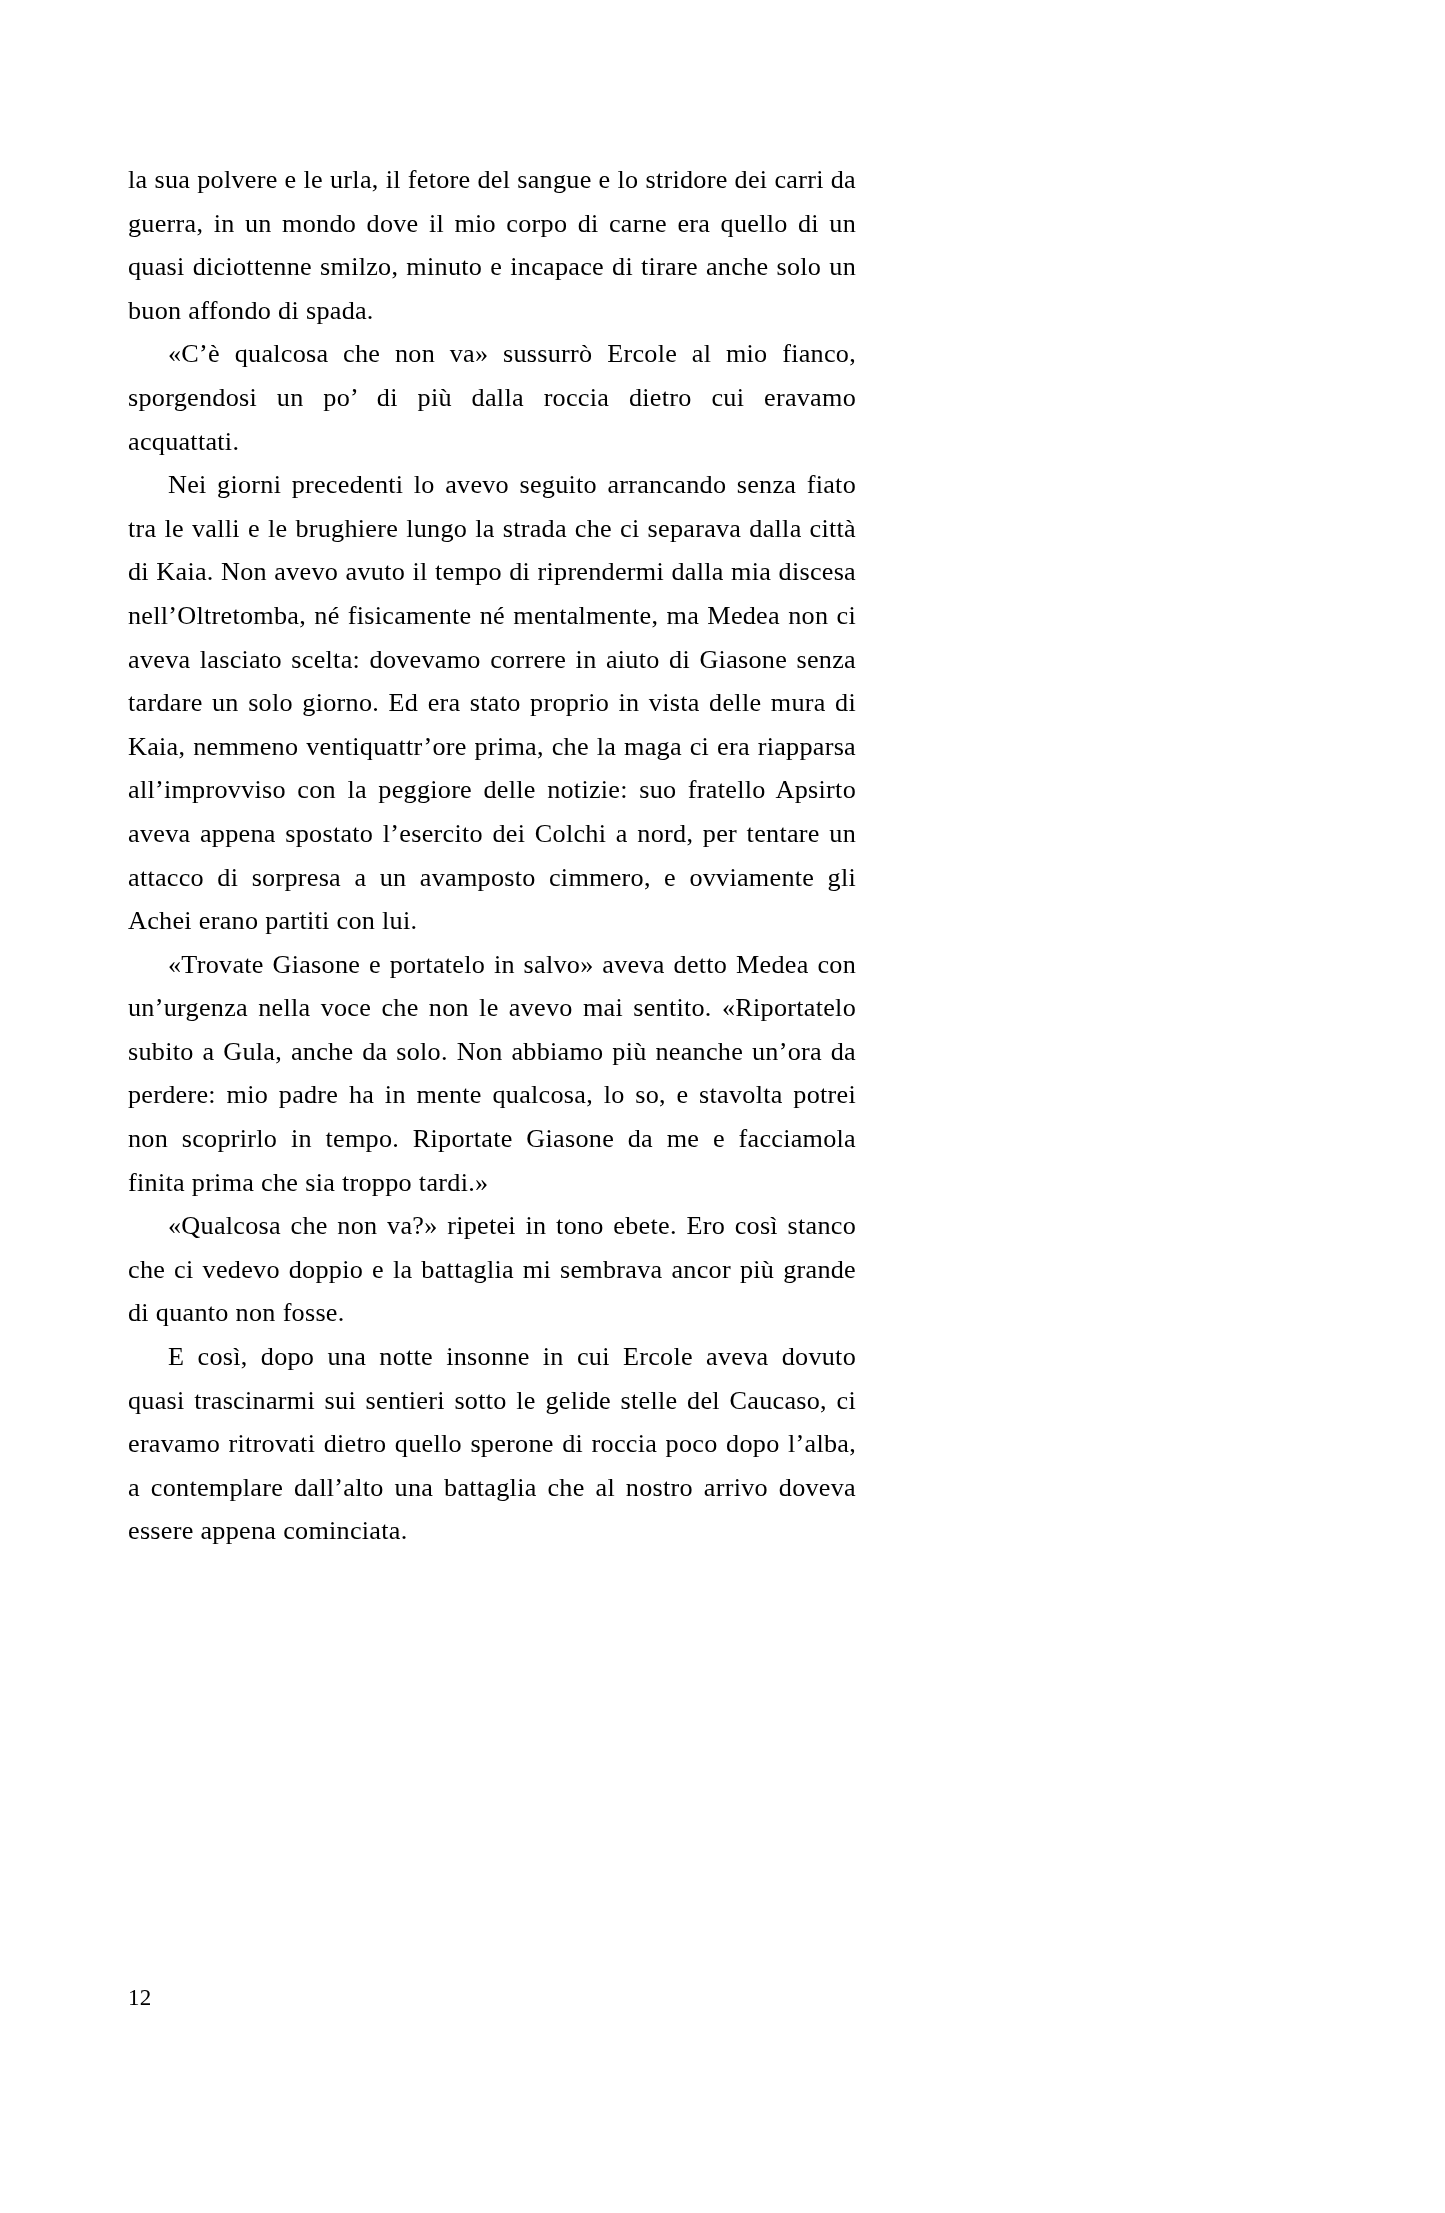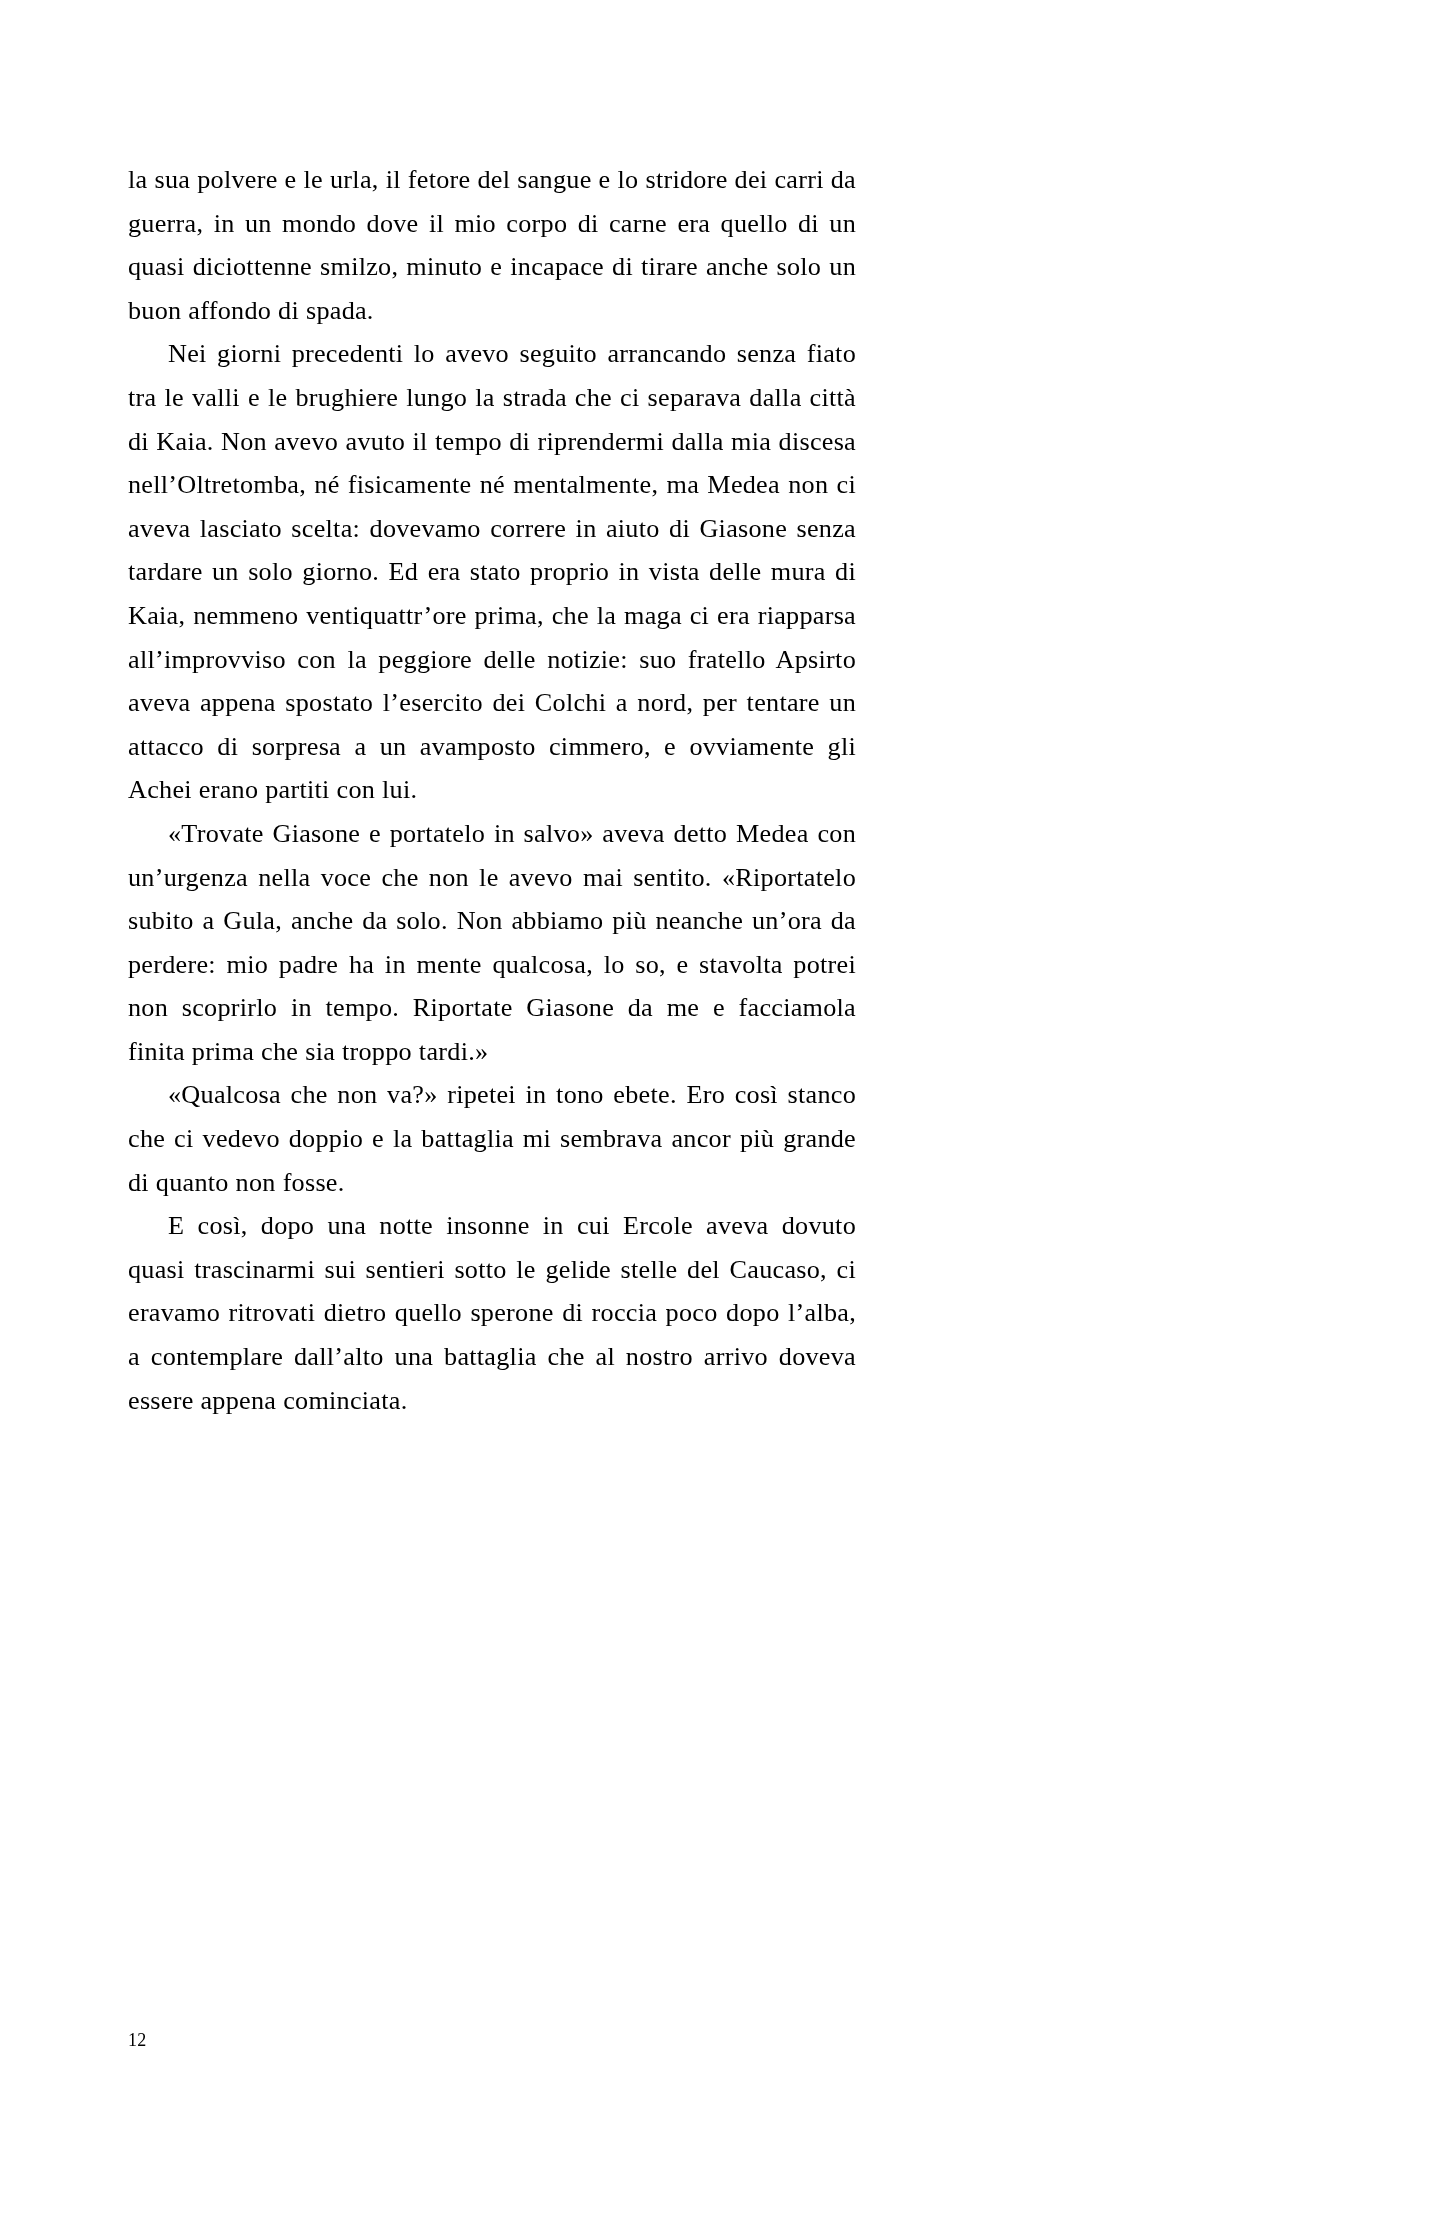--- a/index.html
+++ b/index.html
@@ -37,33 +37,33 @@
     hyphens: none;
     -webkit-hyphens: none;
   }
   .para.indent {
     text-indent: 40px;
   }
   .folio {
     position: absolute;
     left: 128px;
     top: 1984px;
-    font-size: 18px;
+    font-size: 23px;
     line-height: 28px;
     letter-spacing: 0.01em;
-    margin-top: 42px;
   }
 </style>
 </head>
 <body>
 
 <div class="page">
 
   <div class="textblock">
     <p class="para">la sua polvere e le urla, il fetore del sangue e lo stridore dei carri da guerra, in un mondo dove il mio corpo di carne era quello di un quasi diciottenne smilzo, minuto e incapace di tirare anche solo un buon affondo di spada.</p>
+    <p class="para indent">«C’è qualcosa che non va» sussurrò Ercole al mio fianco, sporgendosi un po’ di più dalla roccia dietro cui eravamo acquattati.</p>
     <p class="para indent">Nei giorni precedenti lo avevo seguito arrancando senza fiato tra le valli e le brughiere lungo la strada che ci separava dalla città di Kaia. Non avevo avuto il tempo di riprendermi dalla mia discesa nell’Oltretomba, né fisicamente né mentalmente, ma Medea non ci aveva lasciato scelta: dovevamo correre in aiuto di Giasone senza tardare un solo giorno. Ed era stato proprio in vista delle mura di Kaia, nemmeno ventiquattr’ore prima, che la maga ci era riapparsa all’improvviso con la peggiore delle notizie: suo fratello Apsirto aveva appena spostato l’esercito dei Colchi a nord, per tentare un attacco di sorpresa a un avamposto cimmero, e ovviamente gli Achei erano partiti con lui.</p>
     <p class="para indent">«Trovate Giasone e portatelo in salvo» aveva detto Medea con un’urgenza nella voce che non le avevo mai sentito. «Riportatelo subito a Gula, anche da solo. Non abbiamo più neanche un’ora da perdere: mio padre ha in mente qualcosa, lo so, e stavolta potrei non scoprirlo in tempo. Riportate Giasone da me e facciamola finita prima che sia troppo tardi.»</p>
     <p class="para indent">«Qualcosa che non va?» ripetei in tono ebete. Ero così stanco che ci vedevo doppio e la battaglia mi sembrava ancor più grande di quanto non fosse.</p>
     <p class="para indent">E così, dopo una notte insonne in cui Ercole aveva dovuto quasi trascinarmi sui sentieri sotto le gelide stelle del Caucaso, ci eravamo ritrovati dietro quello sperone di roccia poco dopo l’alba, a contemplare dall’alto una battaglia che al nostro arrivo doveva essere appena cominciata.</p>
   </div>
 
   <div class="folio">12</div>
 
 </div>
 

